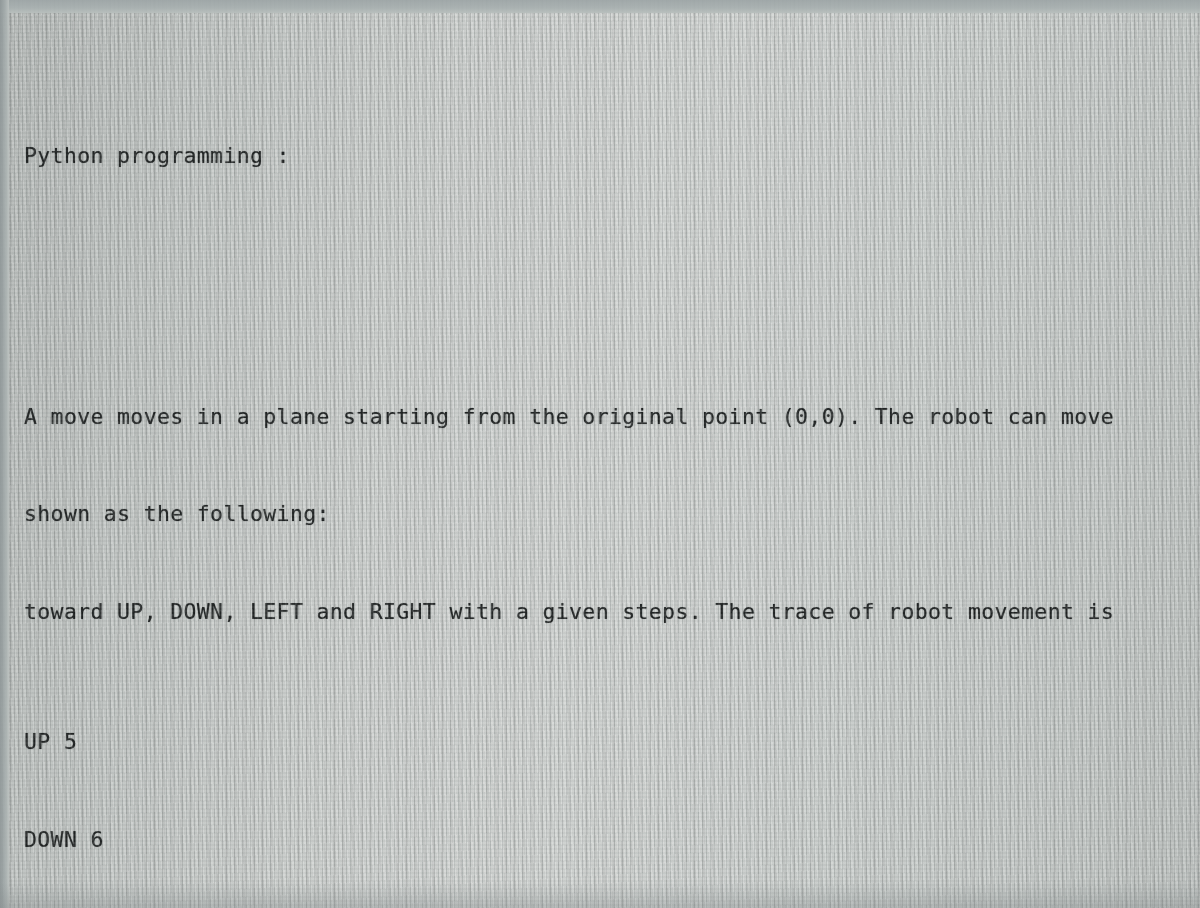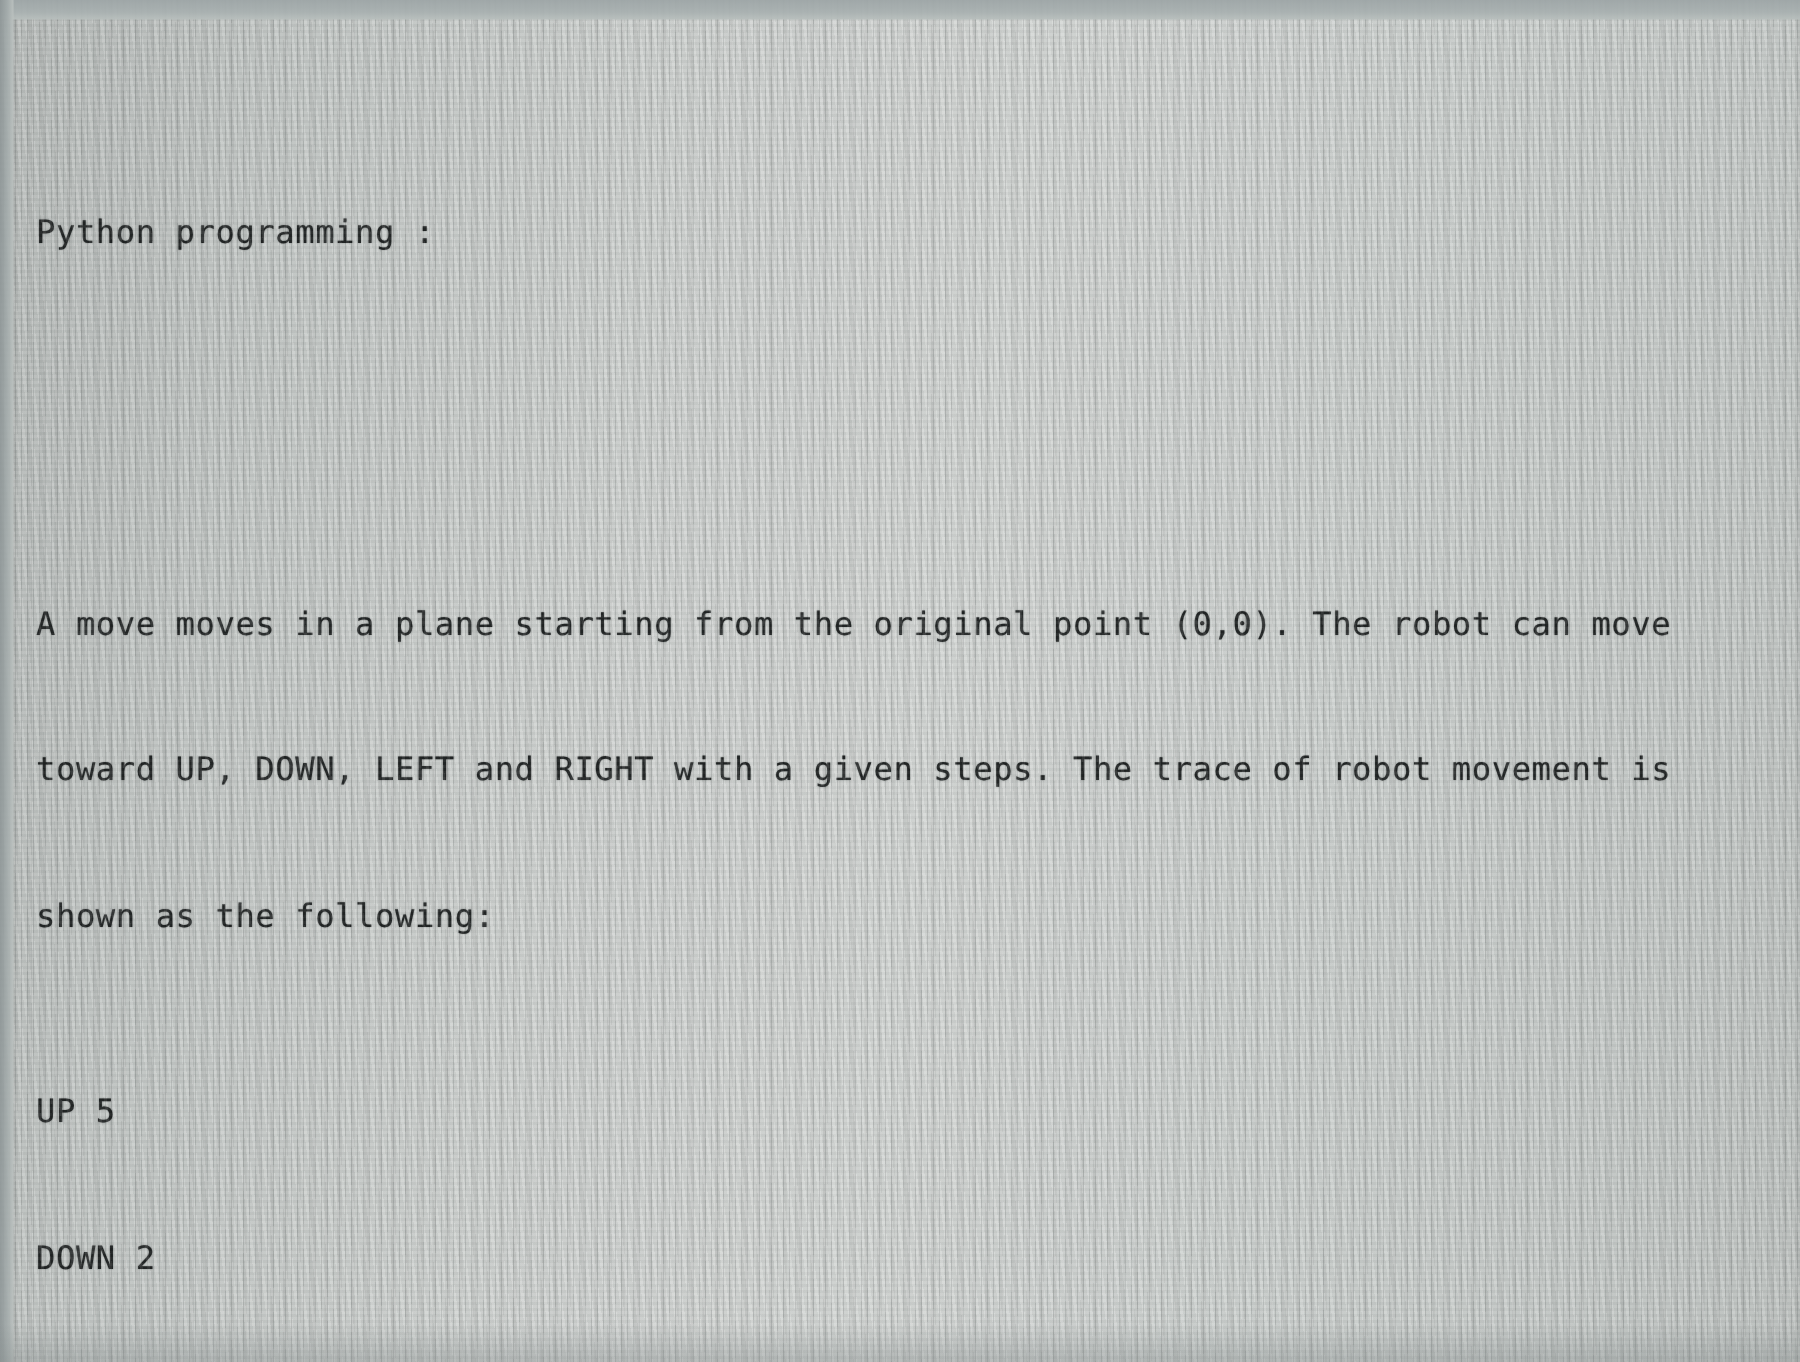--- a/index.html
+++ b/index.html
@@ -144,25 +144,25 @@
 
 <div id="screen-photo">
 
   <div id="question-body">
 
     <span class="line"><span>Python programming :</span></span>
 
     <span class="blank"></span>
 
     <span class="line">A move moves in a plane starting from the original point (0,0). The robot can move</span>
+    <span class="line">shown as the following:</span>
     <span class="line">toward UP, DOWN, LEFT and RIGHT with a given steps. The trace of robot movement is</span>
-    <span class="line">shown as the following:</span>
 
     <span class="line">UP 5</span>
-    <span class="line">DOWN 2</span>
+    <span class="line">DOWN 6</span>
     
     
 
     
 
     
     
     
 
     

